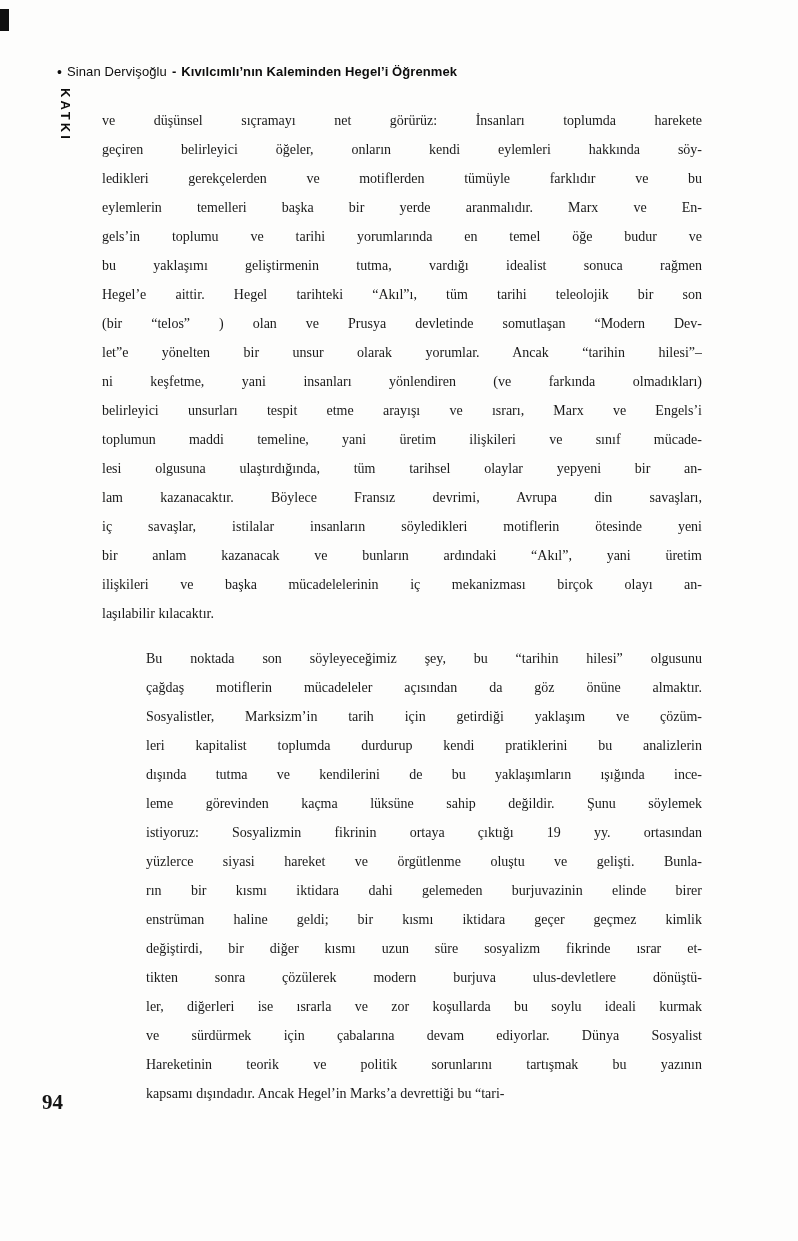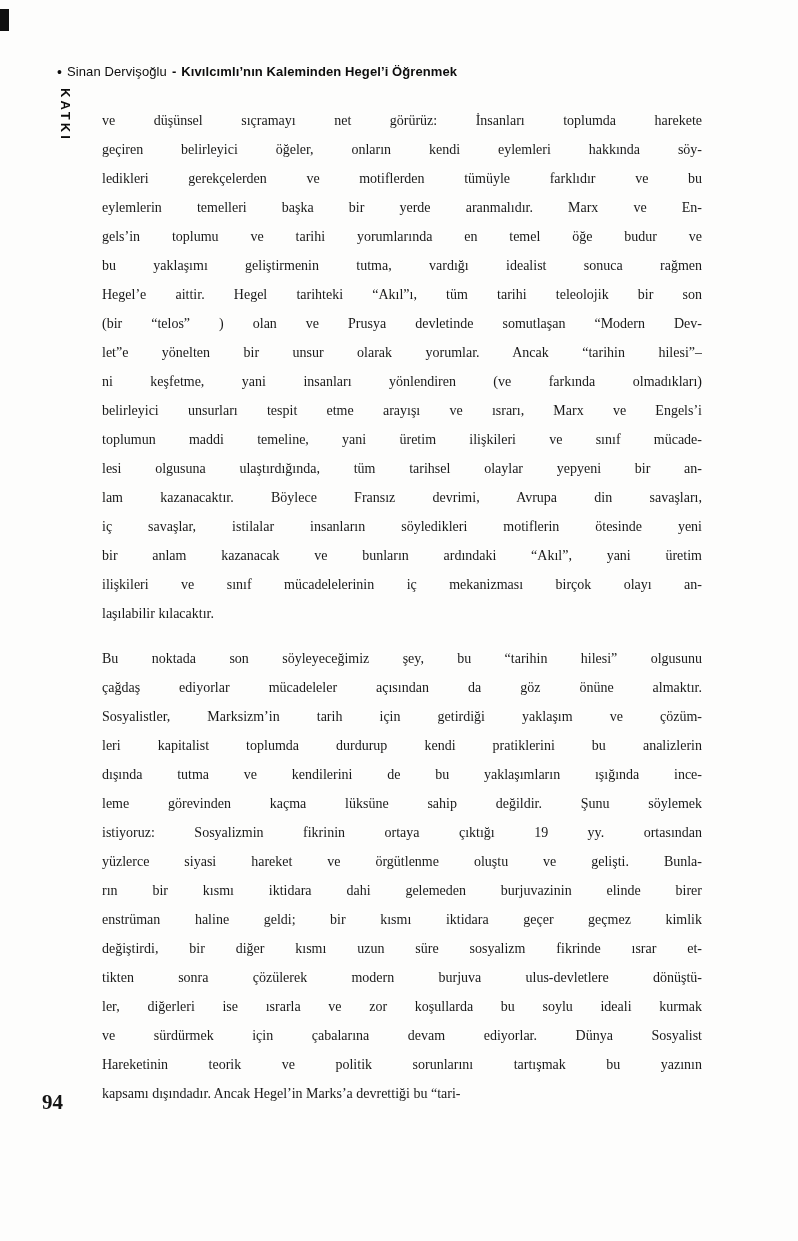--- a/index.html
+++ b/index.html
@@ -60,21 +60,21 @@
   }
   .body-text{
     position:absolute;
     left:102px; top:106px;
     width:600px;
     font-size:14px;
     line-height:29px;
     color:var(--ink);
   }
   .paragraph{ margin:0; }
-  .paragraph + .paragraph{ margin-top:16px; }
+  .paragraph + .paragraph{ margin-top:16px;margin-left:44px; }
   .line{
     text-align:justify;
     text-align-last:justify;
     height:29px;
     overflow:hidden;
   }
   .line.last{
     text-align-last:left;
   }
   .page-number{
@@ -113,26 +113,26 @@
         <div class="line">Hegel’e aittir. Hegel tarihteki “Akıl”ı, tüm tarihi teleolojik bir son</div>
         <div class="line">(bir “telos” ) olan ve Prusya devletinde somutlaşan “Modern Dev-</div>
         <div class="line">let”e yönelten bir unsur olarak yorumlar. Ancak “tarihin hilesi”–</div>
         <div class="line">ni keşfetme, yani insanları yönlendiren (ve farkında olmadıkları)</div>
         <div class="line">belirleyici unsurları tespit etme arayışı ve ısrarı, Marx ve Engels’i</div>
         <div class="line">toplumun maddi temeline, yani üretim ilişkileri ve sınıf mücade-</div>
         <div class="line">lesi olgusuna ulaştırdığında, tüm tarihsel olaylar yepyeni bir an-</div>
         <div class="line">lam kazanacaktır. Böylece Fransız devrimi, Avrupa din savaşları,</div>
         <div class="line">iç savaşlar, istilalar insanların söyledikleri motiflerin ötesinde yeni</div>
         <div class="line">bir anlam kazanacak ve bunların ardındaki “Akıl”, yani üretim</div>
-        <div class="line">ilişkileri ve sınıf mücadelelerinin iç mekanizması birçok olayı an-</div>
+        <div class="line">ilişkileri ve başka mücadelelerinin iç mekanizması birçok olayı an-</div>
         <div class="line last">laşılabilir kılacaktır.</div>
       </div>
       <div class="paragraph">
         <div class="line">Bu noktada son söyleyeceğimiz şey, bu “tarihin hilesi” olgusunu</div>
-        <div class="line">çağdaş ediyorlar mücadeleler açısından da göz önüne almaktır.</div>
+        <div class="line">çağdaş motiflerin mücadeleler açısından da göz önüne almaktır.</div>
         <div class="line">Sosyalistler, Marksizm’in tarih için getirdiği yaklaşım ve çözüm-</div>
         <div class="line">leri kapitalist toplumda durdurup kendi pratiklerini bu analizlerin</div>
         <div class="line">dışında tutma ve kendilerini de bu yaklaşımların ışığında ince-</div>
         <div class="line">leme görevinden kaçma lüksüne sahip değildir. Şunu söylemek</div>
         <div class="line">istiyoruz: Sosyalizmin fikrinin ortaya çıktığı 19 yy. ortasından</div>
         <div class="line">yüzlerce siyasi hareket ve örgütlenme oluştu ve gelişti. Bunla-</div>
         <div class="line">rın bir kısmı iktidara dahi gelemeden burjuvazinin elinde birer</div>
         <div class="line">enstrüman haline geldi; bir kısmı iktidara geçer geçmez kimlik</div>
         <div class="line">değiştirdi, bir diğer kısmı uzun süre sosyalizm fikrinde ısrar et-</div>
         <div class="line">tikten sonra çözülerek modern burjuva ulus-devletlere dönüştü-</div>

